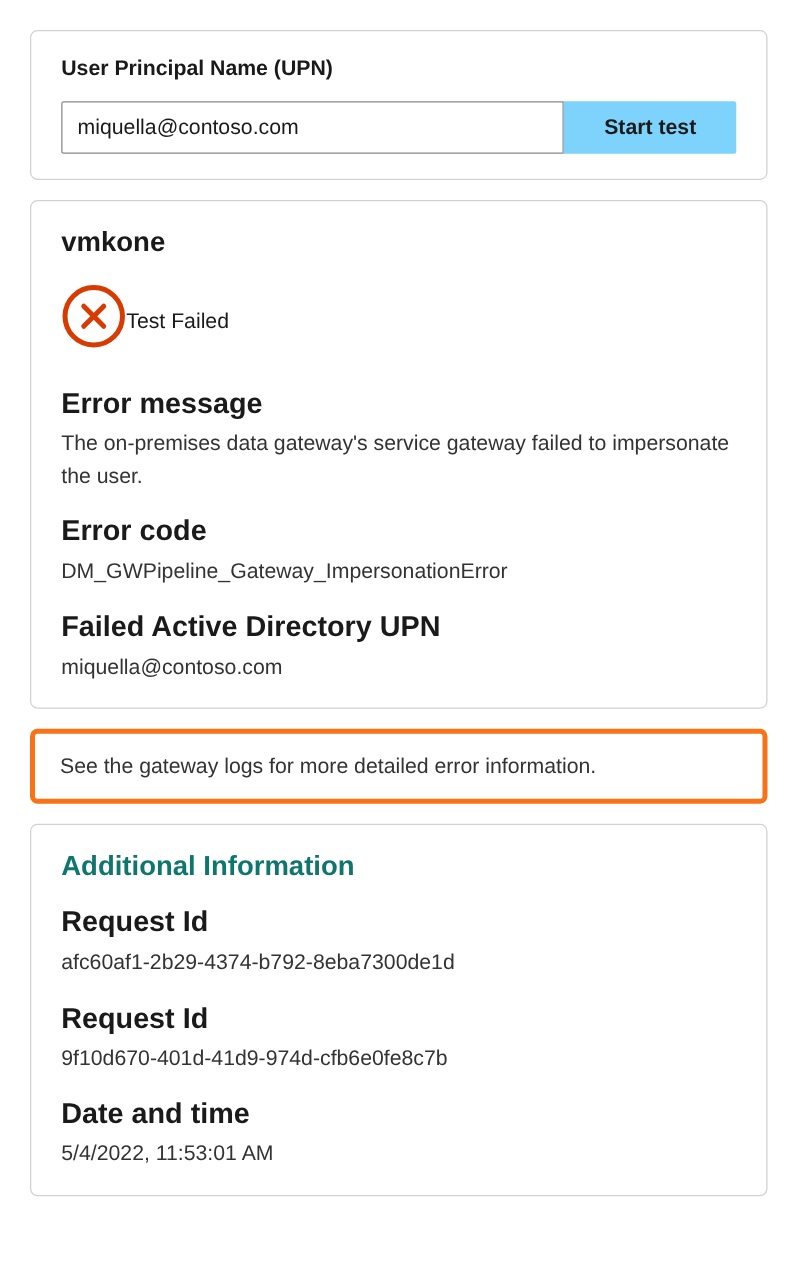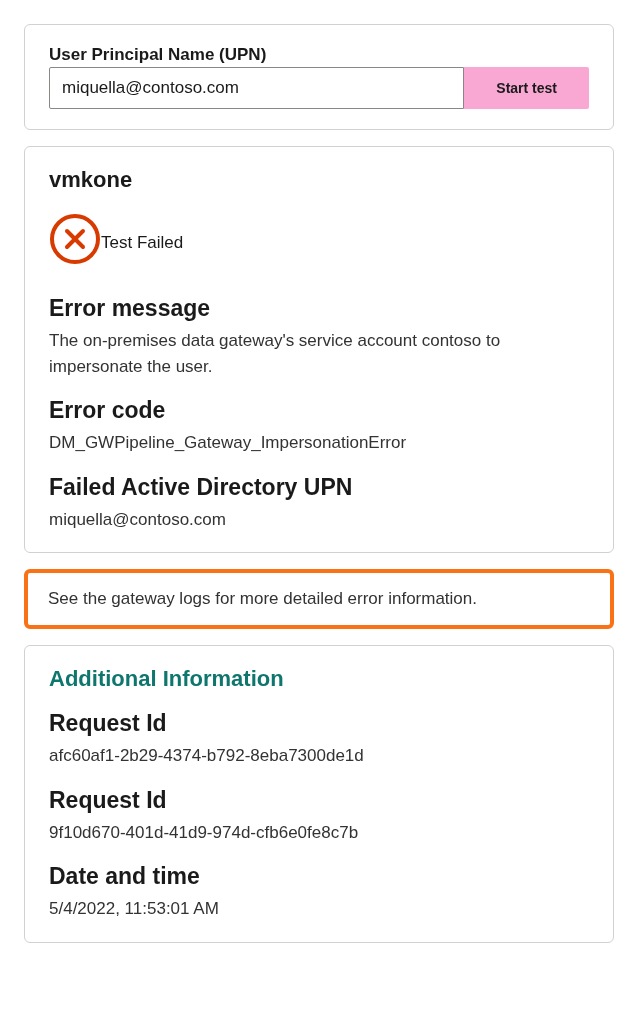--- a/index.html
+++ b/index.html
@@ -16,43 +16,43 @@
     }
     .card {
       border: 1px solid #d1d1d1;
       border-radius: 6px;
       padding: 20px 24px;
       margin-bottom: 16px;
     }
     .upn-label {
       font-size: 17px;
       font-weight: 600;
-      margin-bottom: 2px;
+      margin-bottom: 16px;
       color: #1a1a1a;
     }
     .input-row {
       display: flex;
       gap: 0;
     }
     .upn-input {
       flex: 1;
       border: 1px solid #8a8886;
       padding: 10px 12px;
       font-size: 17px;
       font-family: inherit;
       color: #1a1a1a;
       outline: none;
       border-radius: 2px 0 0 2px;
     }
     .start-test-btn {
-      background: #f9a8d4;
+      background: #7dd3fc;
       color: #1a1a1a;
       border: none;
       padding: 10px 32px;
-      font-size: 14px;
+      font-size: 17px;
       font-weight: 600;
       font-family: inherit;
       cursor: pointer;
       border-radius: 0 2px 2px 0;
     }
     .result-title {
       font-size: 22px;
       font-weight: 600;
       margin-bottom: 20px;
       color: #1a1a1a;
@@ -118,21 +118,21 @@
   <div class="status-icon-wrap">
     <svg class="error-circle" viewBox="0 0 52 52">
       <circle cx="26" cy="26" r="23" fill="none" stroke="#d83b01" stroke-width="4"></circle>
       <line x1="18" y1="18" x2="34" y2="34" stroke="#d83b01" stroke-width="4" stroke-linecap="round"></line>
       <line x1="34" y1="18" x2="18" y2="34" stroke="#d83b01" stroke-width="4" stroke-linecap="round"></line>
     </svg>
     <div class="status-text">Test Failed</div>
   </div>
 
   <div class="section-label">Error message</div>
-  <div class="section-value">The on-premises data gateway's service account contoso to impersonate the user.</div>
+  <div class="section-value">The on-premises data gateway's service gateway failed to impersonate the user.</div>
 
   <div class="section-label">Error code</div>
   <div class="section-value">DM_GWPipeline_Gateway_ImpersonationError</div>
 
   <div class="section-label">Failed Active Directory UPN</div>
   <div class="section-value">miquella@contoso.com</div>
 </div>
 
 <div class="info-card">
   <span>See the gateway logs for more detailed error information.</span>

